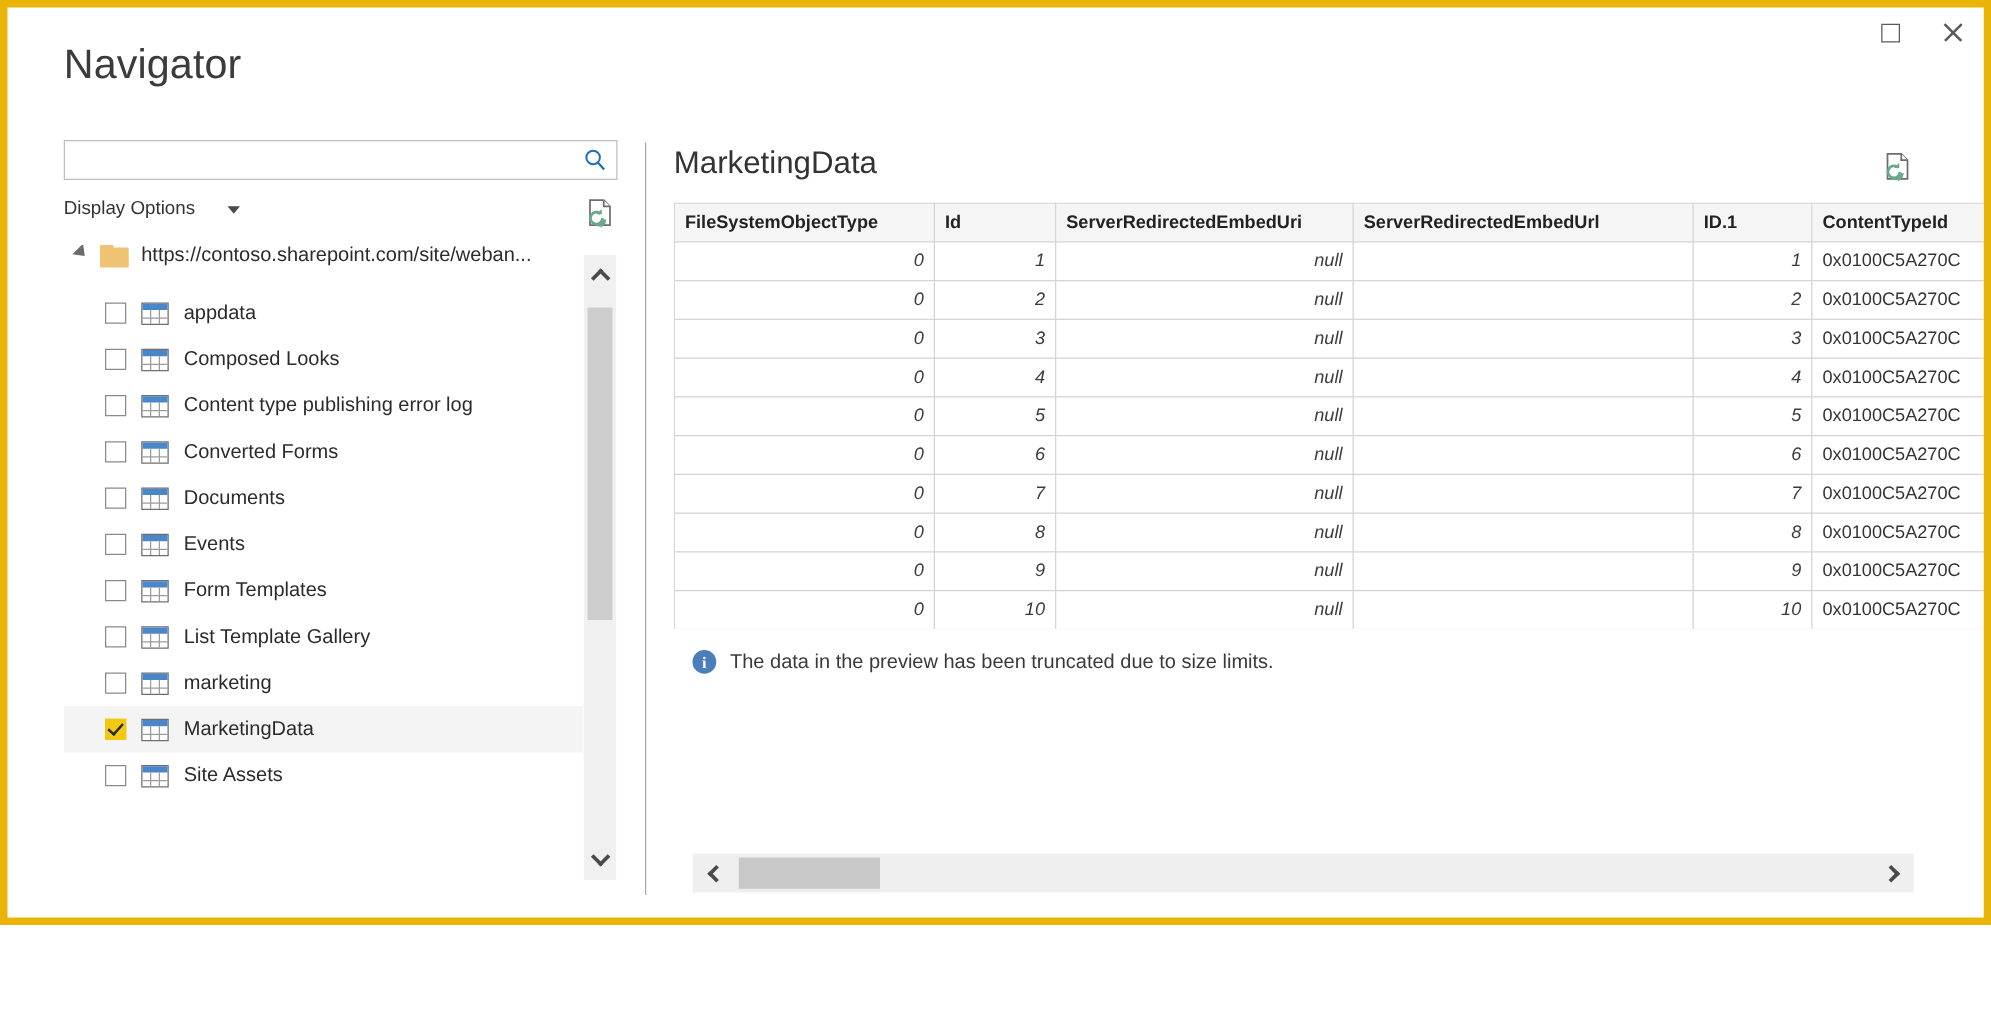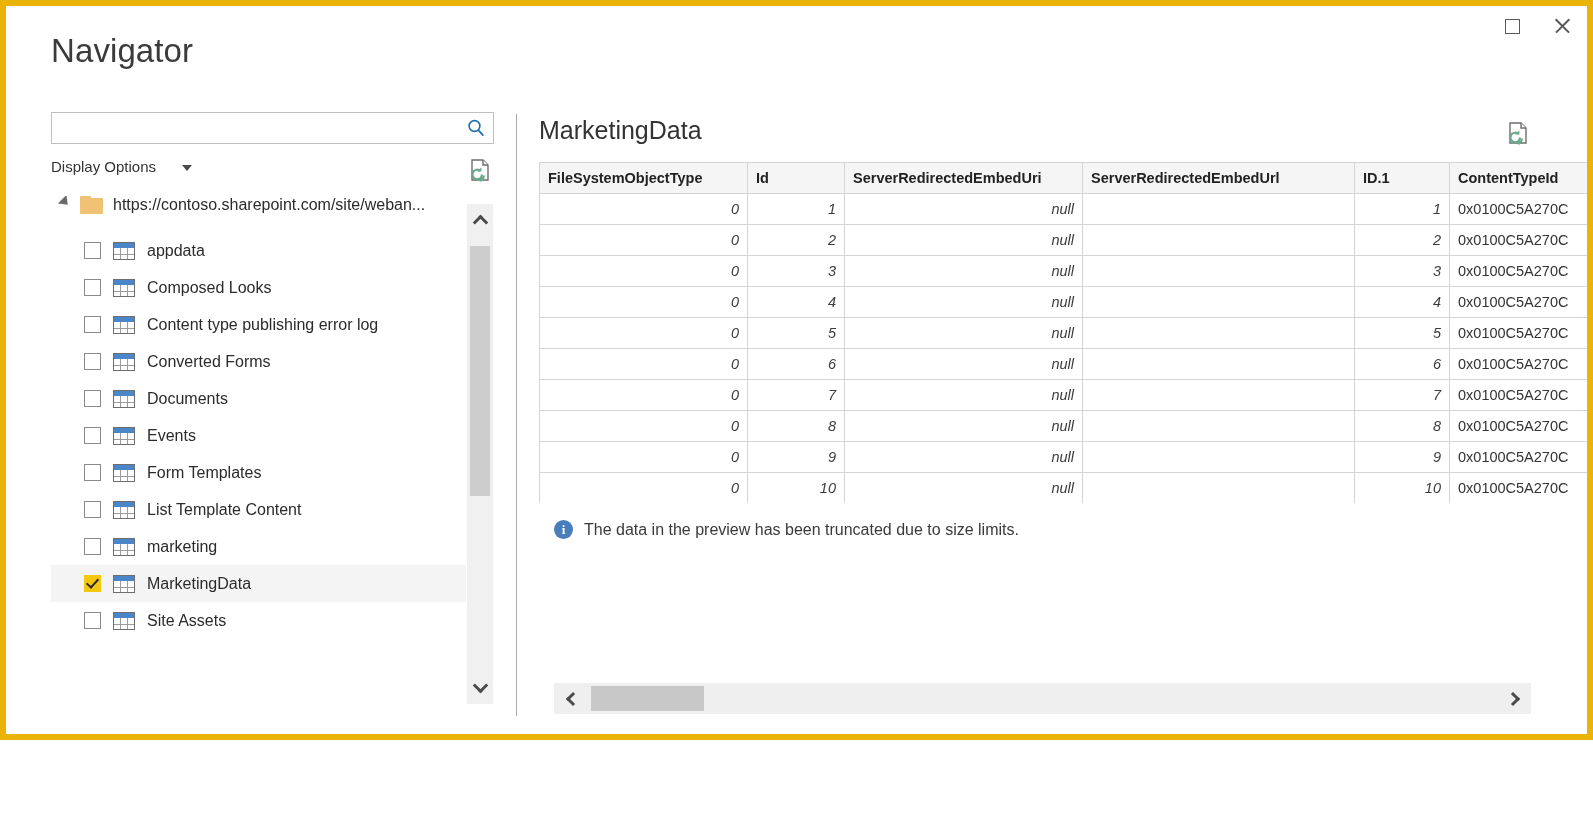--- a/index.html
+++ b/index.html
@@ -367,21 +367,21 @@
             </span>
             <span class="tree-label">Form Templates</span>
           </div>
           <div class="tree-item">
             <span class="cbox"></span>
             <span class="tbl-icon">
               <i class="v1"></i>
               <i class="v2"></i>
               <u></u>
             </span>
-            <span class="tree-label">List Template Content</span>
+            <span class="tree-label">List Template Gallery</span>
           </div>
           <div class="tree-item">
             <span class="cbox"></span>
             <span class="tbl-icon">
               <i class="v1"></i>
               <i class="v2"></i>
               <u></u>
             </span>
             <span class="tree-label">marketing</span>
           </div>

